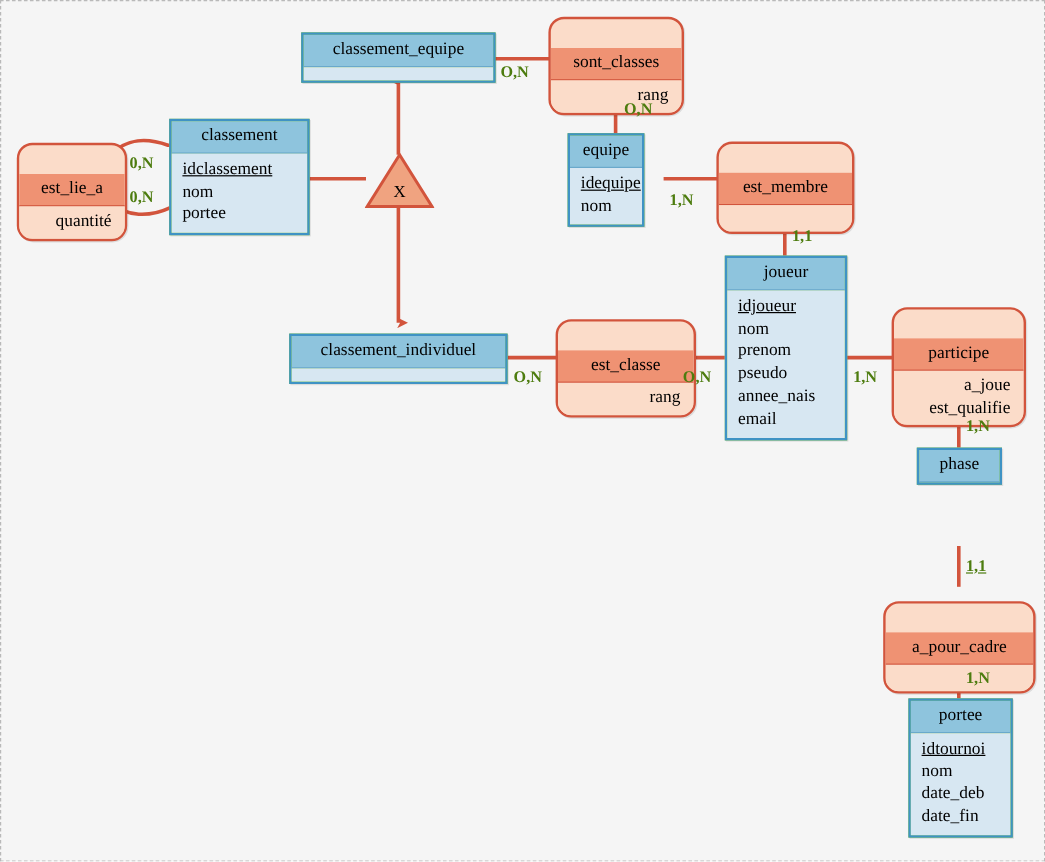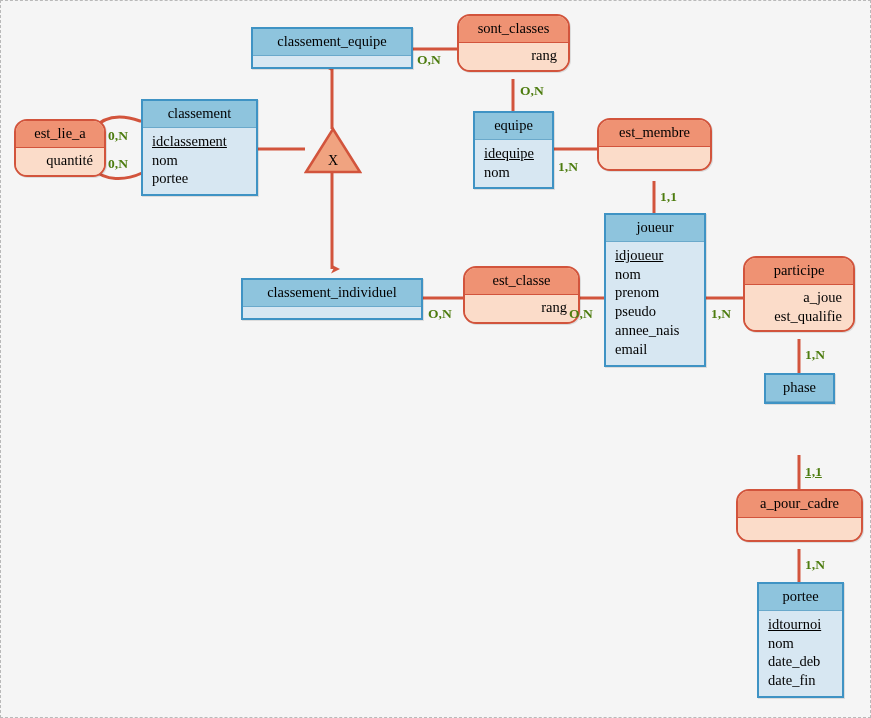--- a/index.html
+++ b/index.html
@@ -71,20 +71,21 @@
   }
   .rel .rhead {
     background: #ef9273;
     border-bottom: 1px solid #d2543c;
     text-align: center;
     font-size: 14.5px;
     color: #000;
     padding: 4px 12px 5px 12px;
     white-space: nowrap;
     line-height: 1.15;
+    margin-top: 24px;
   }
   .rel .rbody {
     background: #fbdcc9;
     padding: 3px 11px 5px 11px;
     text-align: right;
   }
   .rel .rbody.empty { padding: 0; height: 22px; }
   .rattr {
     font-size: 14.5px;
     color: #000;
@@ -172,21 +173,21 @@
 
   <div class="entity" style="left:140px; top:98px; width:117px;">
     <div class="ehead">classement</div>
     <div class="ebody">
       <div class="attr pk">idclassement</div>
       <div class="attr">nom</div>
       <div class="attr">portee</div>
     </div>
   </div>
 
-  <div class="entity" style="left:472px; top:110px; width:81px;">
+  <div class="entity" style="left:472px; top:110px; width:64px;">
     <div class="ehead">equipe</div>
     <div class="ebody">
       <div class="attr pk">idequipe</div>
       <div class="attr">nom</div>
     </div>
   </div>
 
   <div class="entity" style="left:240px; top:277px; width:182px;">
     <div class="ehead">classement_individuel</div>
     <div class="ebody empty"></div>
@@ -245,21 +246,21 @@
   </div>
 
   <div class="rel" style="left:742px; top:255px; width:112px;">
     <div class="rhead">participe</div>
     <div class="rbody">
       <div class="rattr">a_joue</div>
       <div class="rattr">est_qualifie</div>
     </div>
   </div>
 
-  <div class="rel" style="left:735px; top:488px; width:127px;">
+  <div class="rel" style="left:735px; top:500px; width:127px;">
     <div class="rhead">a_pour_cadre</div>
     <div class="rbody empty"></div>
   </div>
 
   <div class="xnode" style="left:303px; top:126px;">
     <svg width="58" height="48" viewBox="0 0 58 48" xmlns="http://www.w3.org/2000/svg">
       <polygon points="29,2 56,45 2,45" fill="#f0a380" stroke="#d2543c" stroke-width="2.5" stroke-linejoin="miter"></polygon>
     </svg>
     <div class="xlabel">X</div>
   </div>

